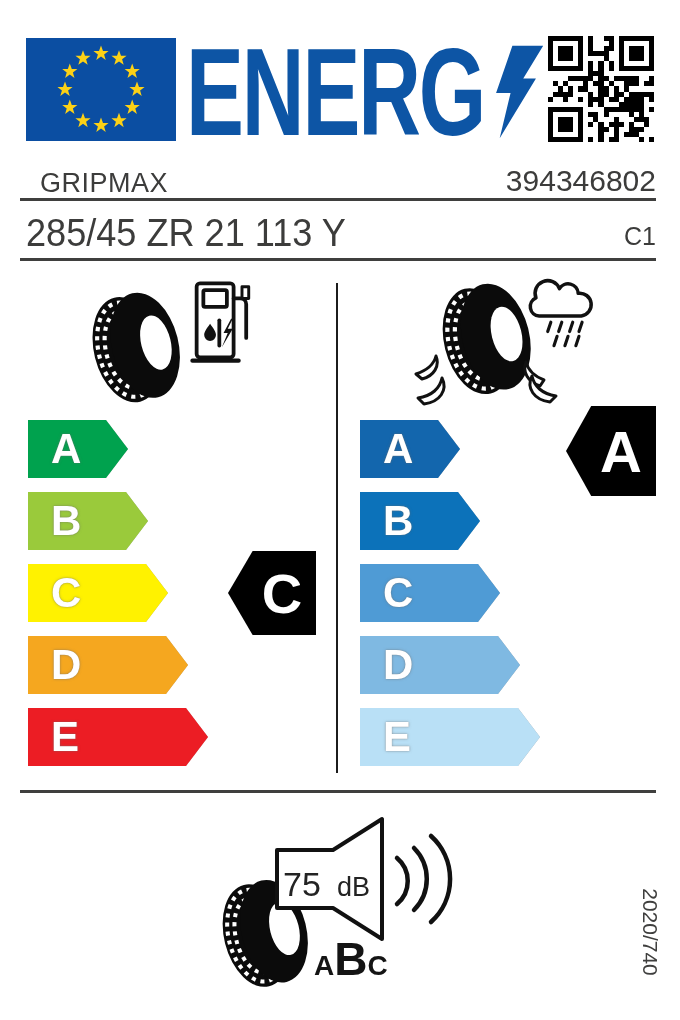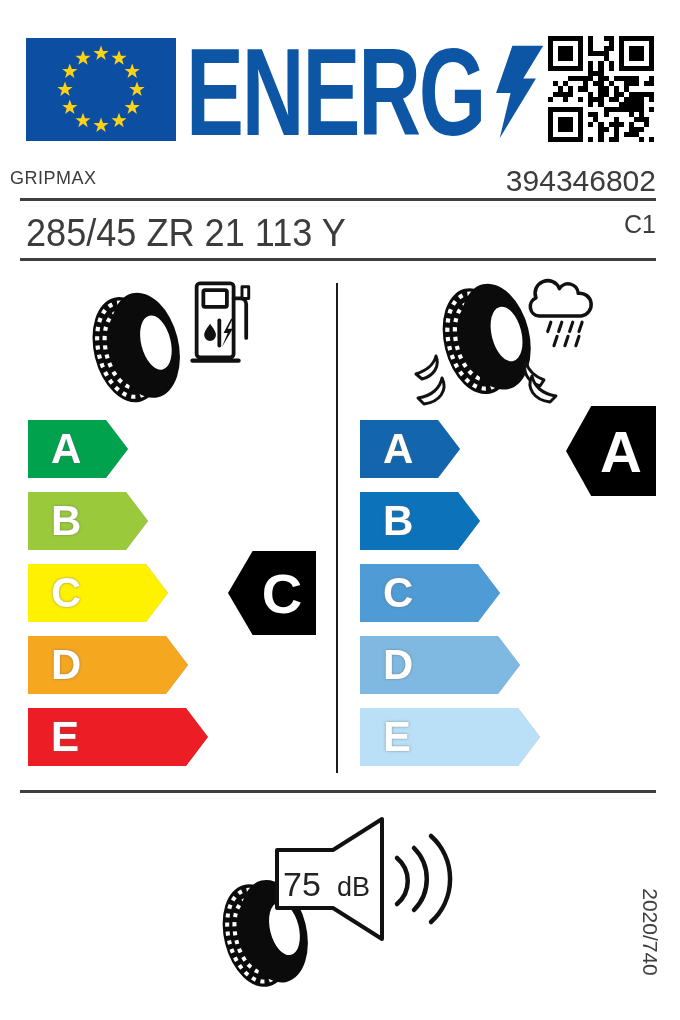--- a/index.html
+++ b/index.html
@@ -8,27 +8,27 @@
 
   
   .flag{position:absolute;left:26px;top:38px;width:150px;height:103px;}
   .energ{position:absolute;left:186px;top:30px;font-size:124px;font-weight:bold;
          letter-spacing:-3px;line-height:1;transform:scaleX(.70);transform-origin:left top;
          white-space:nowrap;}
   .bolt{position:absolute;left:487px;top:42px;width:58px;height:100px;}
   .qr{position:absolute;left:548px;top:36px;width:106px;height:106px;}
 
   
-  .supplier-name{position:absolute;left:10px;top:168px;font-size:18px;letter-spacing:.5px;}
+  .supplier-name{position:absolute;left:40px;top:168px;font-size:27px;letter-spacing:.5px;}
   .type-ident{position:absolute;right:24px;top:164px;font-size:30px;}
   .hr{position:absolute;left:20px;width:636px;height:3px;background:#3f3f3e;}
   .hr1{top:198px;}.hr2{top:258px;}.hr3{top:790px;}
   .tyre-size{position:absolute;left:26px;top:212px;font-size:38px;transform:scaleX(.95);
              transform-origin:left top;white-space:nowrap;}
-  .tyre-class{position:absolute;right:24px;top:210px;font-size:25px;}
+  .tyre-class{position:absolute;right:24px;top:222px;font-size:25px;}
 
   
   .icon-abs{position:absolute;}
   .tire-fuel{left:88px;top:287px;width:100px;height:120px;}
   .pump{left:190px;top:280px;width:62px;height:84px;}
   .tire-wet{left:414px;top:282px;width:152px;height:126px;}
   .cloud{left:518px;top:276px;width:86px;height:76px;}
 
   .vdivider{position:absolute;left:336px;top:283px;width:2px;height:490px;background:#1c1c1c;}
 
@@ -373,15 +373,16 @@
     <path d="M19 44 H75 L124 13 V133 L75 102 H19 Z" fill="#fff" stroke="#111" stroke-width="4" stroke-linejoin="round"></path>
     <text x="25" y="90" font-size="34" fill="#232323">75</text>
     <text x="79" y="90" font-size="27" fill="#232323">dB</text>
     <g fill="none" stroke="#111" stroke-width="4.5" stroke-linecap="round">
       <path d="M139 52 a30 30 0 0 1 0 46"></path>
       <path d="M156 42 a44 44 0 0 1 0 62"></path>
       <path d="M173 30 a58 58 0 0 1 0 86"></path>
     </g>
   </svg>
 
+  <div class="noise-classes"><span class="small">A</span><span class="big">B</span><span class="small">C</span></div>
 
   <div class="reg">2020/740</div>
 </div>
 
 </body></html>

